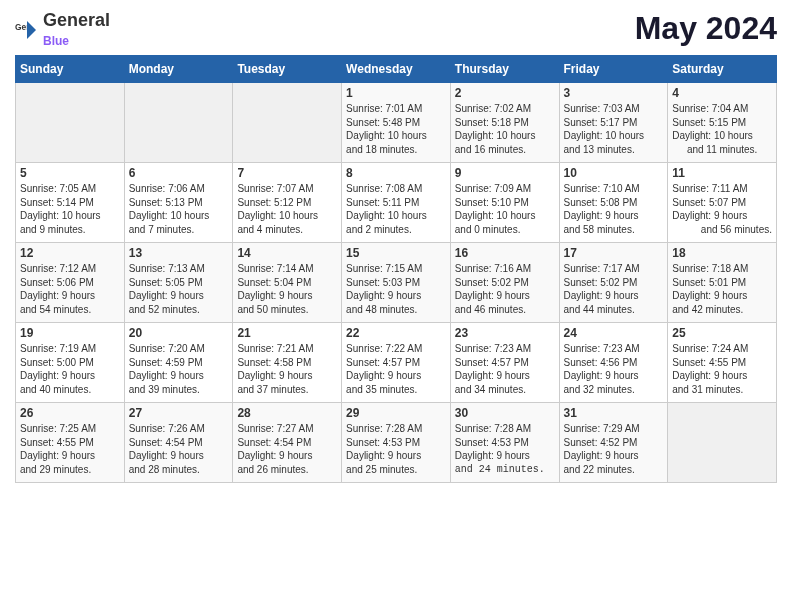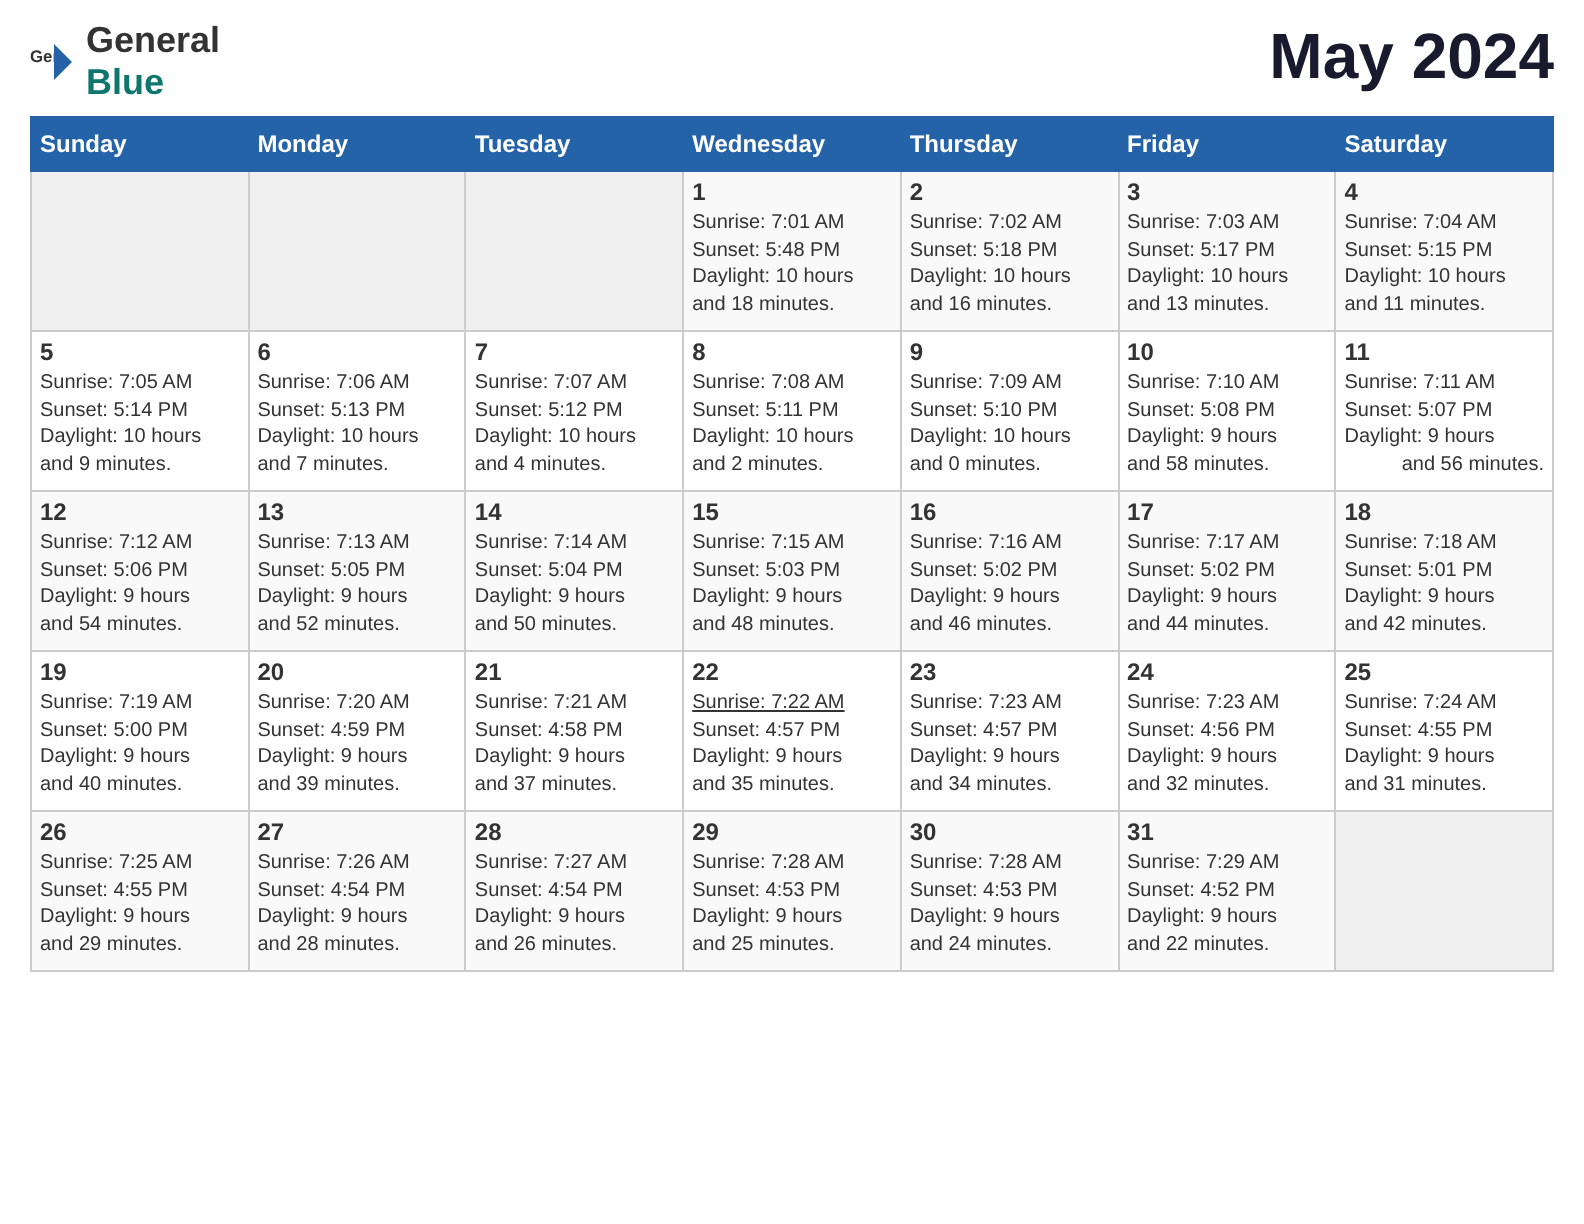--- a/index.html
+++ b/index.html
@@ -86,21 +86,21 @@
 
 <div class="container">
   <div class="header-row">
     <div class="logo">
       <svg class="logo-icon" viewBox="0 0 40 40" xmlns="http://www.w3.org/2000/svg">
         <text x="0" y="20" font-size="14" font-weight="bold" fill="#333">Gen</text>
         <polygon points="20,5 35,20 20,35" fill="#2563a8"></polygon>
       </svg>
       <div>
         <span style="font-size:18px;font-weight:bold;color:#333;">General</span><br>
-        <span style="font-size:18px;font-weight:bold;color:#0f766e;">Blue</span>
+        <span style="font-size:12px;font-weight:bold;color:#8b5cf6;">Blue</span>
       </div>
     </div>
     <div class="title-block">
       <div class="main-title">May 2024</div>
     </div>
   </div>
 
   <table>
     <thead>
       <tr>
@@ -144,21 +144,21 @@
               <span style="display: block; font-size: 10px; line-height: 1.35;">Daylight: 10 hours</span>
               <span style="display: block; font-size: 10px; line-height: 1.35;">and 13 minutes.</span>
             </div>
           </td>
           <td>
             <span class="day-number">4</span>
             <div class="day-info">
               <span style="display: block; font-size: 10px; line-height: 1.35;">Sunrise: 7:04 AM</span>
               <span style="display: block; font-size: 10px; line-height: 1.35;">Sunset: 5:15 PM</span>
               <span style="display: block; font-size: 10px; line-height: 1.35;">Daylight: 10 hours</span>
-              <span style="display: block; font-size: 10px; line-height: 1.35;">and 11 minutes.</span>
+              <span style="display: block; font-size: 10px; line-height: 1.35; text-align: center;">and 11 minutes.</span>
             </div>
           </td>
         </tr>
         <tr>
           <td>
             <span class="day-number">5</span>
             <div class="day-info">
               <span style="display: block; font-size: 10px; line-height: 1.35;">Sunrise: 7:05 AM</span>
               <span style="display: block; font-size: 10px; line-height: 1.35;">Sunset: 5:14 PM</span>
               <span style="display: block; font-size: 10px; line-height: 1.35;">Daylight: 10 hours</span>
@@ -309,21 +309,21 @@
             <div class="day-info">
               <span style="display: block; font-size: 10px; line-height: 1.35;">Sunrise: 7:21 AM</span>
               <span style="display: block; font-size: 10px; line-height: 1.35;">Sunset: 4:58 PM</span>
               <span style="display: block; font-size: 10px; line-height: 1.35;">Daylight: 9 hours</span>
               <span style="display: block; font-size: 10px; line-height: 1.35;">and 37 minutes.</span>
             </div>
           </td>
           <td>
             <span class="day-number">22</span>
             <div class="day-info">
-              <span style="display: block; font-size: 10px; line-height: 1.35; text-decoration: underline;">Sunrise: 7:22 AM</span>
+              <span style="display: block; font-size: 10px; line-height: 1.35;">Sunrise: 7:22 AM</span>
               <span style="display: block; font-size: 10px; line-height: 1.35;">Sunset: 4:57 PM</span>
               <span style="display: block; font-size: 10px; line-height: 1.35;">Daylight: 9 hours</span>
               <span style="display: block; font-size: 10px; line-height: 1.35;">and 35 minutes.</span>
             </div>
           </td>
           <td>
             <span class="day-number">23</span>
             <div class="day-info">
               <span style="display: block; font-size: 10px; line-height: 1.35;">Sunrise: 7:23 AM</span>
               <span style="display: block; font-size: 10px; line-height: 1.35;">Sunset: 4:57 PM</span>
@@ -386,21 +386,21 @@
               <span style="display: block; font-size: 10px; line-height: 1.35;">Daylight: 9 hours</span>
               <span style="display: block; font-size: 10px; line-height: 1.35;">and 25 minutes.</span>
             </div>
           </td>
           <td>
             <span class="day-number">30</span>
             <div class="day-info">
               <span style="display: block; font-size: 10px; line-height: 1.35;">Sunrise: 7:28 AM</span>
               <span style="display: block; font-size: 10px; line-height: 1.35;">Sunset: 4:53 PM</span>
               <span style="display: block; font-size: 10px; line-height: 1.35;">Daylight: 9 hours</span>
-              <span style="display: block; font-size: 10px; line-height: 1.35;">and 24 minutes.</span>
+              <span style="display: block; font-size: 10px; line-height: 1.35; font-family: Liberation Mono, monospace;">and 24 minutes.</span>
             </div>
           </td>
           <td>
             <span class="day-number">31</span>
             <div class="day-info">
               <span style="display: block; font-size: 10px; line-height: 1.35;">Sunrise: 7:29 AM</span>
               <span style="display: block; font-size: 10px; line-height: 1.35;">Sunset: 4:52 PM</span>
               <span style="display: block; font-size: 10px; line-height: 1.35;">Daylight: 9 hours</span>
               <span style="display: block; font-size: 10px; line-height: 1.35;">and 22 minutes.</span>
             </div>

